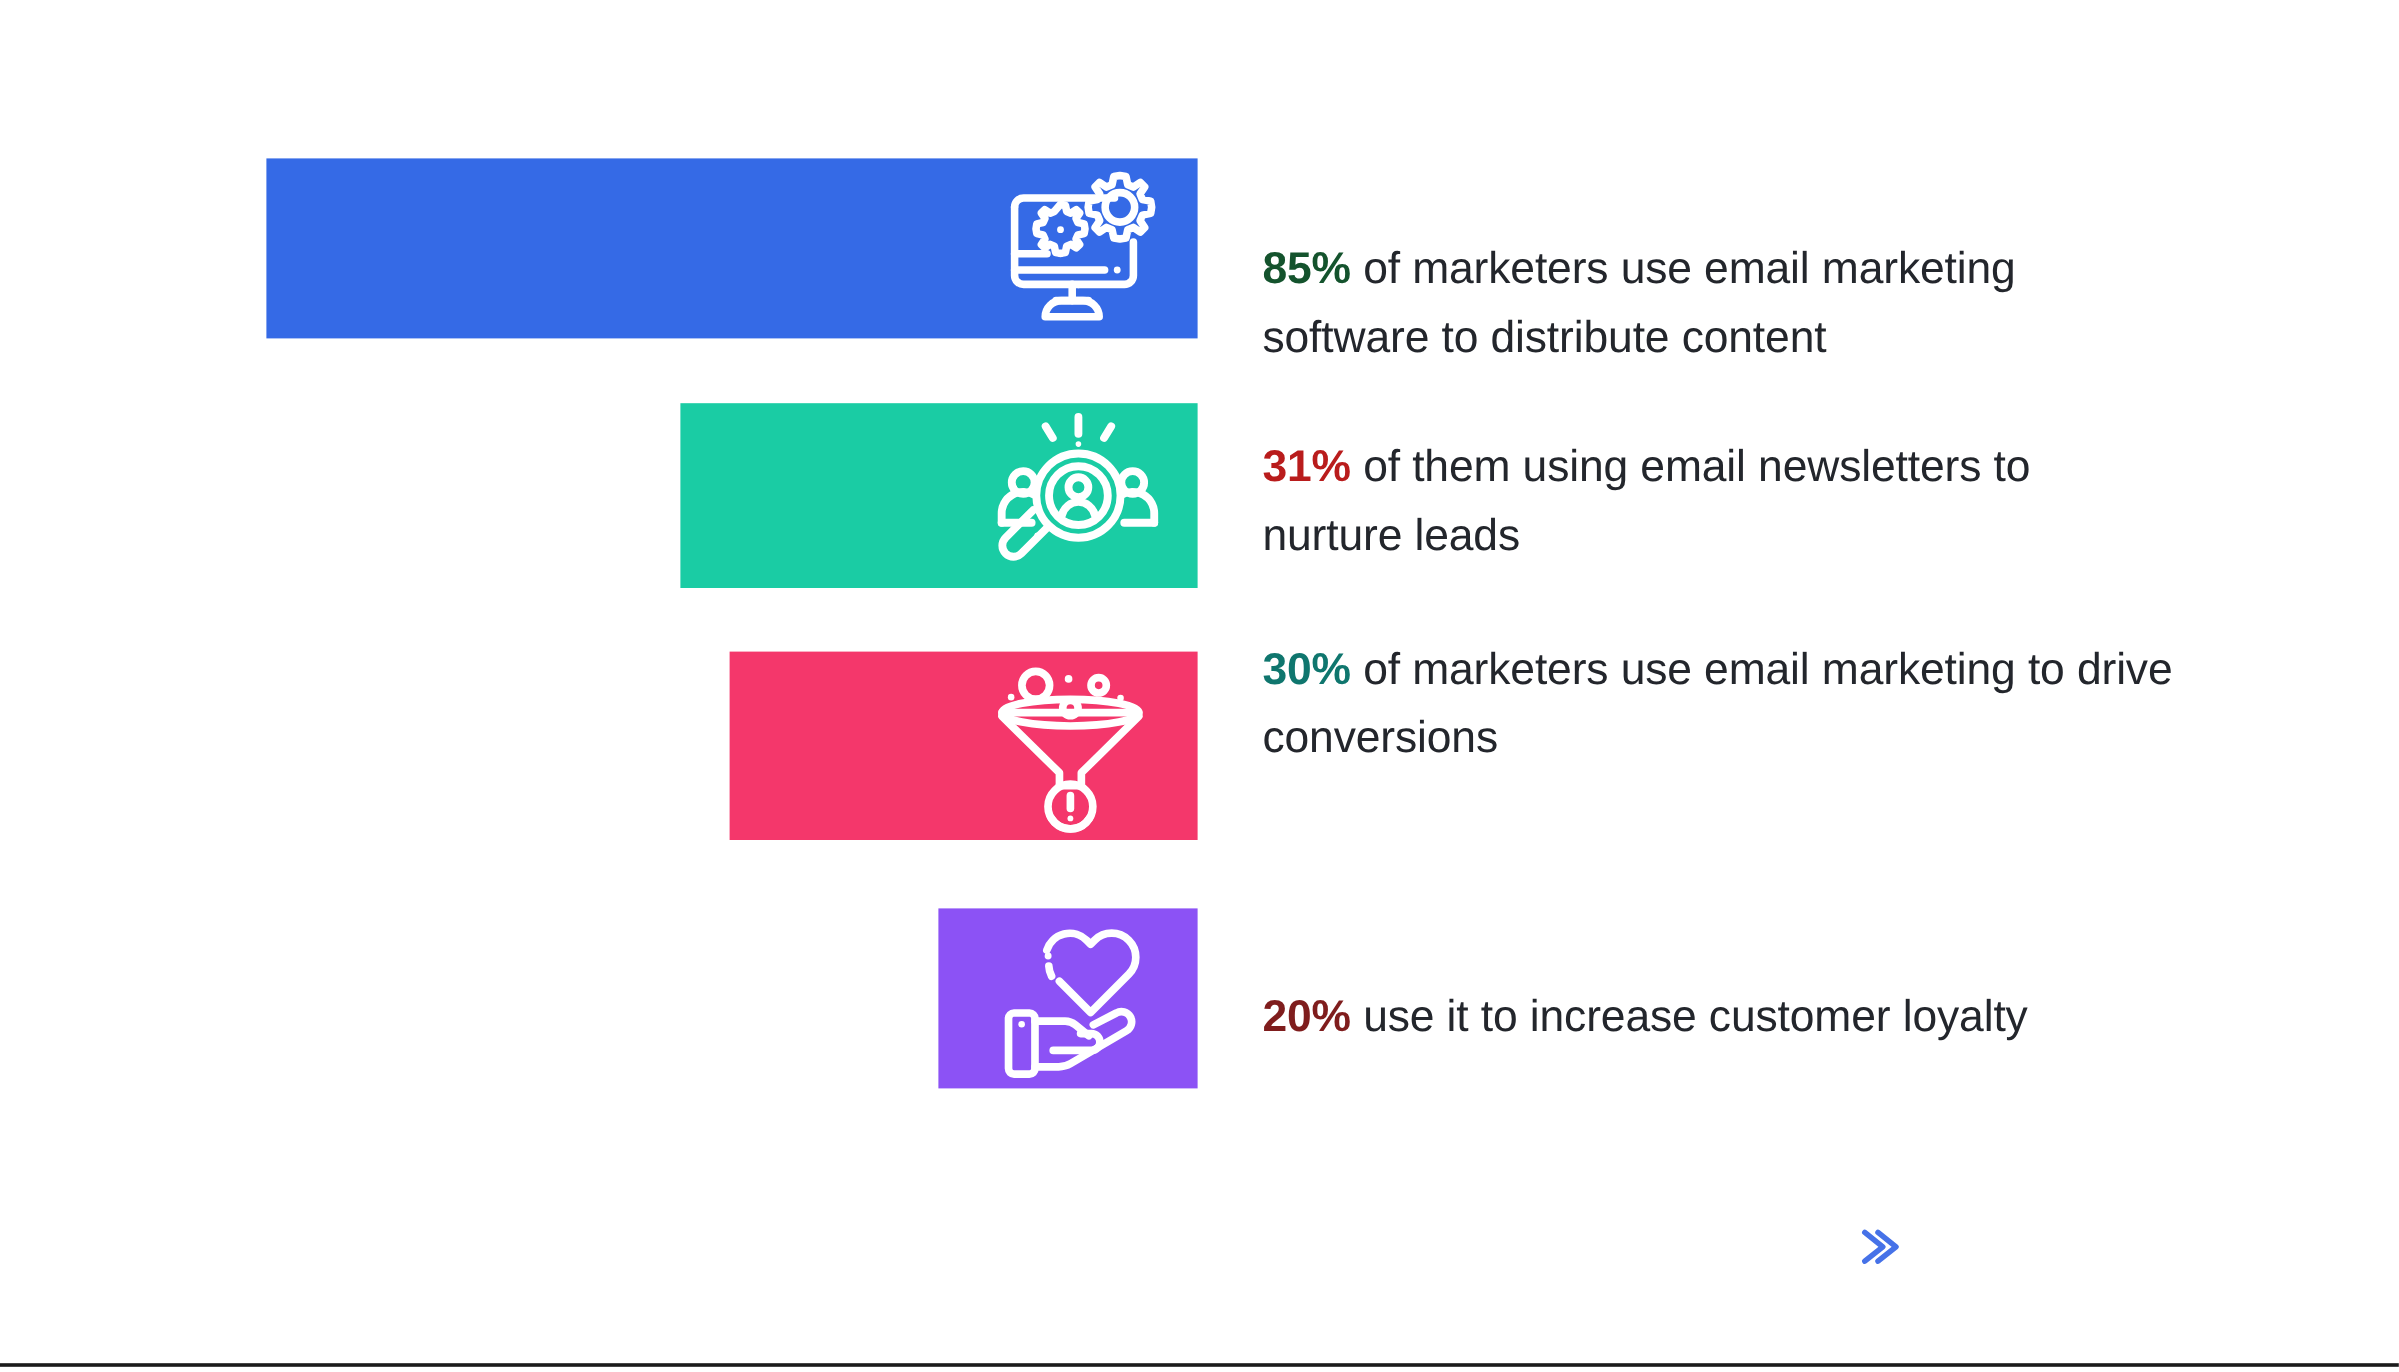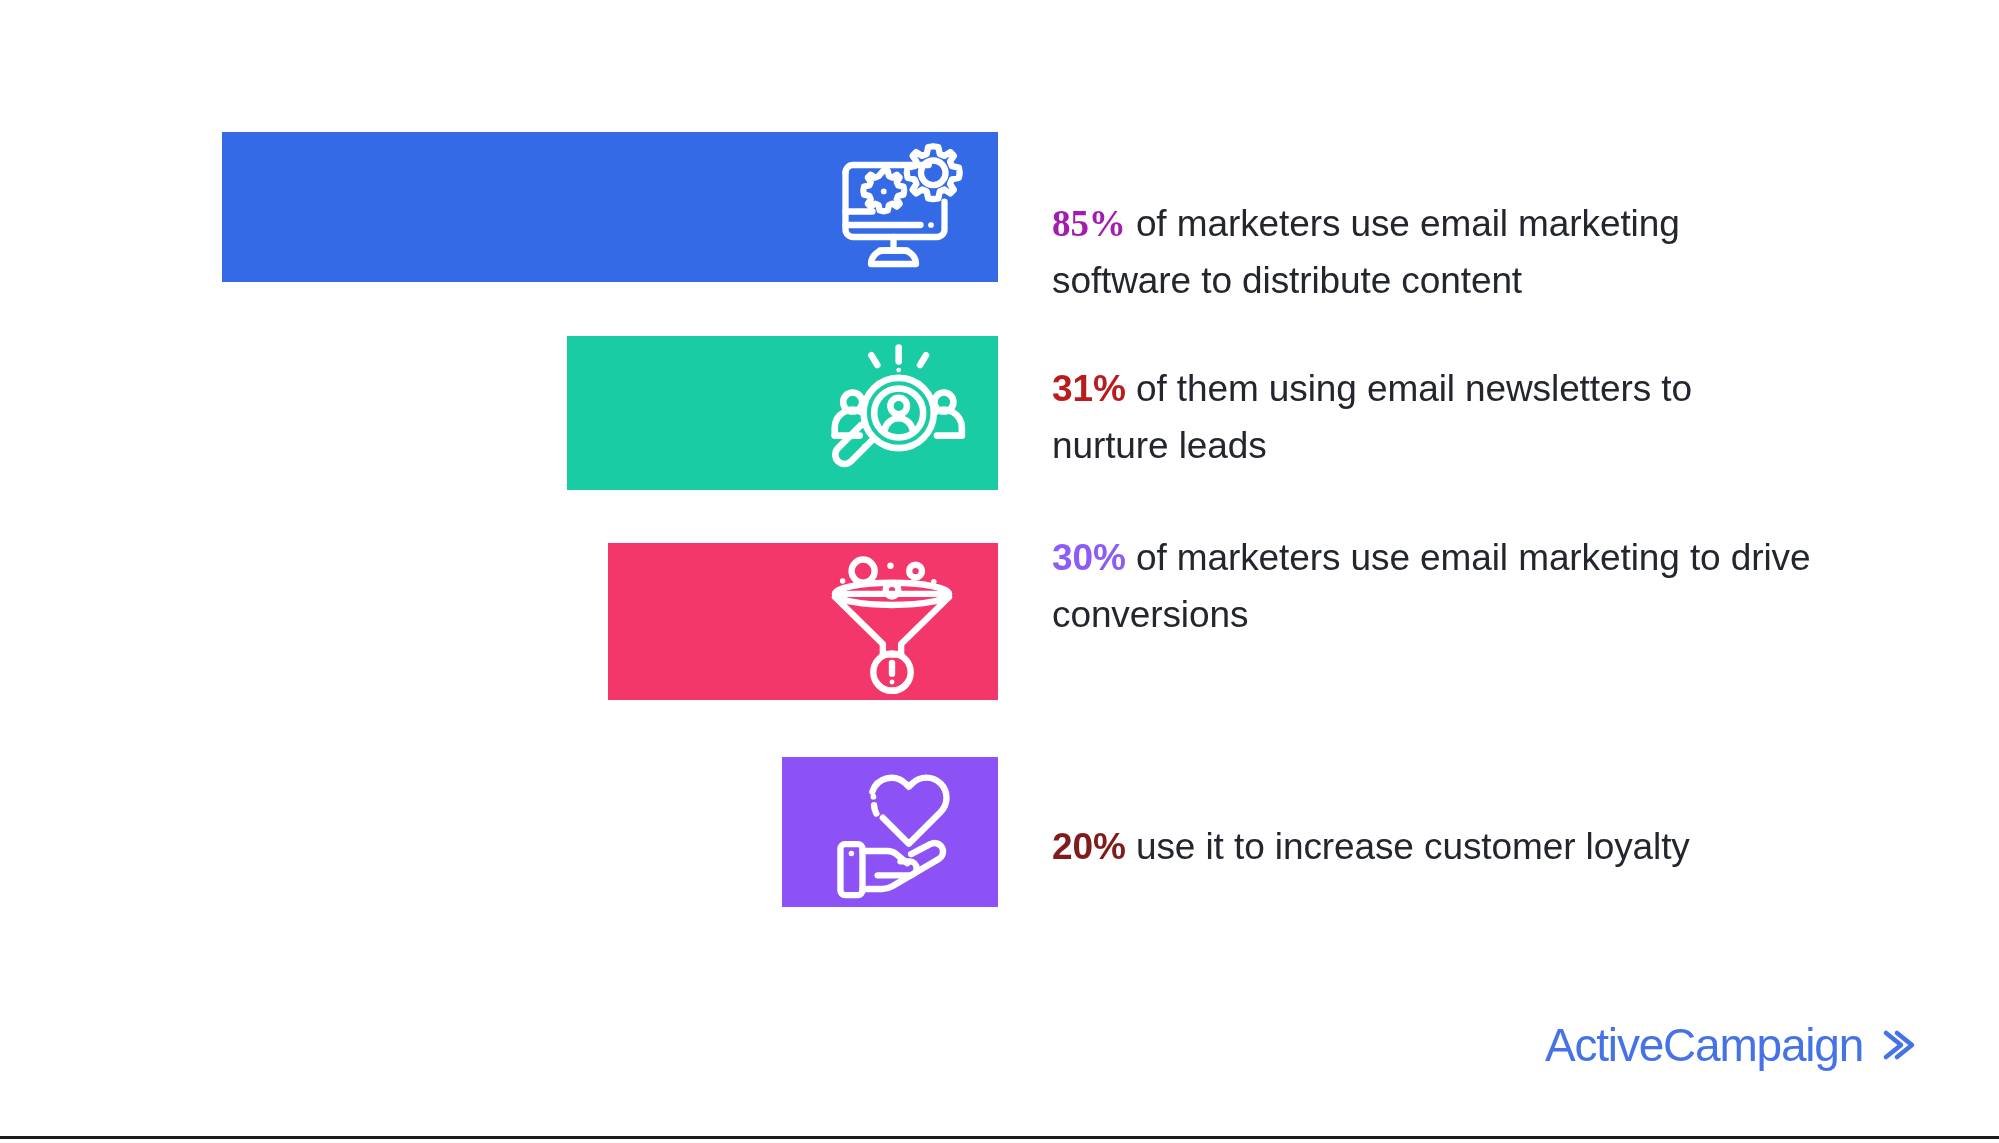--- a/index.html
+++ b/index.html
@@ -113,21 +113,21 @@
           <path d="M30 88a9 9 0 0 1 9-9h12a9 9 0 0 1 9 9z"></path>
           <circle cx="48.5" cy="70.5" r="1.6" fill="#ffffff" stroke="none"></circle>
           <path d="M71.5 9.5l3.4.55.95 4.6 3.1 1.3 3.9-2.6 2.45 2.45-2.6 3.9 1.3 3.1 4.6.95.55 3.4-.55 3.4-4.6.95-1.3 3.1 2.6 3.9-2.45 2.45-3.9-2.6-3.1 1.3-.95 4.6-3.4.55-3.4-.55-.95-4.6-3.1-1.3-3.9 2.6-2.45-2.45 2.6-3.9-1.3-3.1-4.6-.95-.55-3.4.55-3.4 4.6-.95 1.3-3.1-2.6-3.9 2.45-2.45 3.9 2.6 3.1-1.3.95-4.6z"></path>
           <circle cx="71.5" cy="27.2" r="8.2"></circle>
           <path d="M38.5 25.5l2.7.45.75 3.5 2.3 1 3-2 1.9 1.9-2 3 1 2.3 3.5.75.45 2.7-.45 2.7-3.5.75-1 2.3 2 3-1.9 1.9-3-2-2.3 1-.75 3.5-2.7.45-2.7-.45-.75-3.5-2.3-1-3 2-1.9-1.9 2-3-1-2.3-3.5-.75-.45-2.7.45-2.7 3.5-.75 1-2.3-2-3 1.9-1.9 3 2 2.3-1z"></path>
           <circle cx="38.5" cy="39.6" r="1.9" fill="#ffffff" stroke="none"></circle>
         </svg>
       </span>
     </div>
     <div class="stat-text" style="top:195px;">
-      <span class="stat-pct" style="color:#a21caf;font-family:Liberation Serif, serif;">85%</span><span> of marketers use email marketing software to distribute content</span>
+      <span class="stat-pct" style="color:#14532d;">85%</span><span> of marketers use email marketing software to distribute content</span>
     </div>
   </div>
 
   <div class="row">
     <div class="bar" style="left:567px; top:336px; width:431px; height:154px; background:#1ACCA4;">
       <span class="bar-icon" style="right:26px; width:156px; height:156px;">
         <svg viewBox="0 0 100 100" fill="none" stroke="#ffffff" stroke-width="4.2" stroke-linecap="round" stroke-linejoin="round">
           <path d="M53 8v9"></path>
           <path d="M35.5 13l3.8 6.2"></path>
           <path d="M70.5 13l-3.8 6.2"></path>
@@ -168,21 +168,21 @@
           <path d="M87.5 33.5L56 64.5v7"></path>
           <path d="M44 71.5h12"></path>
           <circle cx="50" cy="83" r="12.3"></circle>
           <path d="M50 77v7"></path>
           <circle cx="50" cy="89.5" r="1.6" fill="#ffffff" stroke="none"></circle>
           <path d="M39.5 89.3a12.3 12.3 0 0 0 21 0"></path>
         </svg>
       </span>
     </div>
     <div class="stat-text" style="top:529px;">
-      <span class="stat-pct" style="color:#8b5cf6;">30%</span><span> of marketers use email marketing to drive conversions</span>
+      <span class="stat-pct" style="color:#0f766e;">30%</span><span> of marketers use email marketing to drive conversions</span>
     </div>
   </div>
 
   <div class="row">
     <div class="bar" style="left:782px; top:757px; width:216px; height:150px; background:#8C52F5;">
       <span class="bar-icon" style="right:20px; width:152px; height:152px;">
         <svg viewBox="0 0 100 100" fill="none" stroke="#ffffff" stroke-width="4.2" stroke-linecap="round" stroke-linejoin="round">
           <path d="M30.5 23.5a13.2 13.2 0 0 1 21.8-5.4l2.2 2.2 2.2-2.2a13.2 13.2 0 1 1 18.7 18.7L54.5 57.7 37.4 40.6"></path>
           <path d="M31.6 32.3a13.2 13.2 0 0 0 1.5 5.5"></path>
           <circle cx="31.2" cy="26.8" r="1.9" fill="#ffffff" stroke="none"></circle>
@@ -193,21 +193,20 @@
           <path d="M24 87.5h13a13 13 0 0 0 6.6-1.8l30.6-18a5.6 5.6 0 0 0-5.6-9.7L56 64.5"></path>
         </svg>
       </span>
     </div>
     <div class="stat-text" style="top:818px;">
       <span class="stat-pct" style="color:#7f1d1d;">20%</span><span> use it to increase customer loyalty</span>
     </div>
   </div>
 
   <div id="brand">
-    <span id="brand-wordmark">ActiveCampaign</span>
     <span id="brand-chevron">
       <svg viewBox="0 0 40 42" fill="none" stroke="#4672E8" stroke-width="4.6" stroke-linecap="round" stroke-linejoin="round">
         <path d="M9 9l15 12L9 33"></path>
         <path d="M20 9l15 12-15 12"></path>
       </svg>
     </span>
   </div>
 
   <div id="bottom-rule"></div>
 </div>

